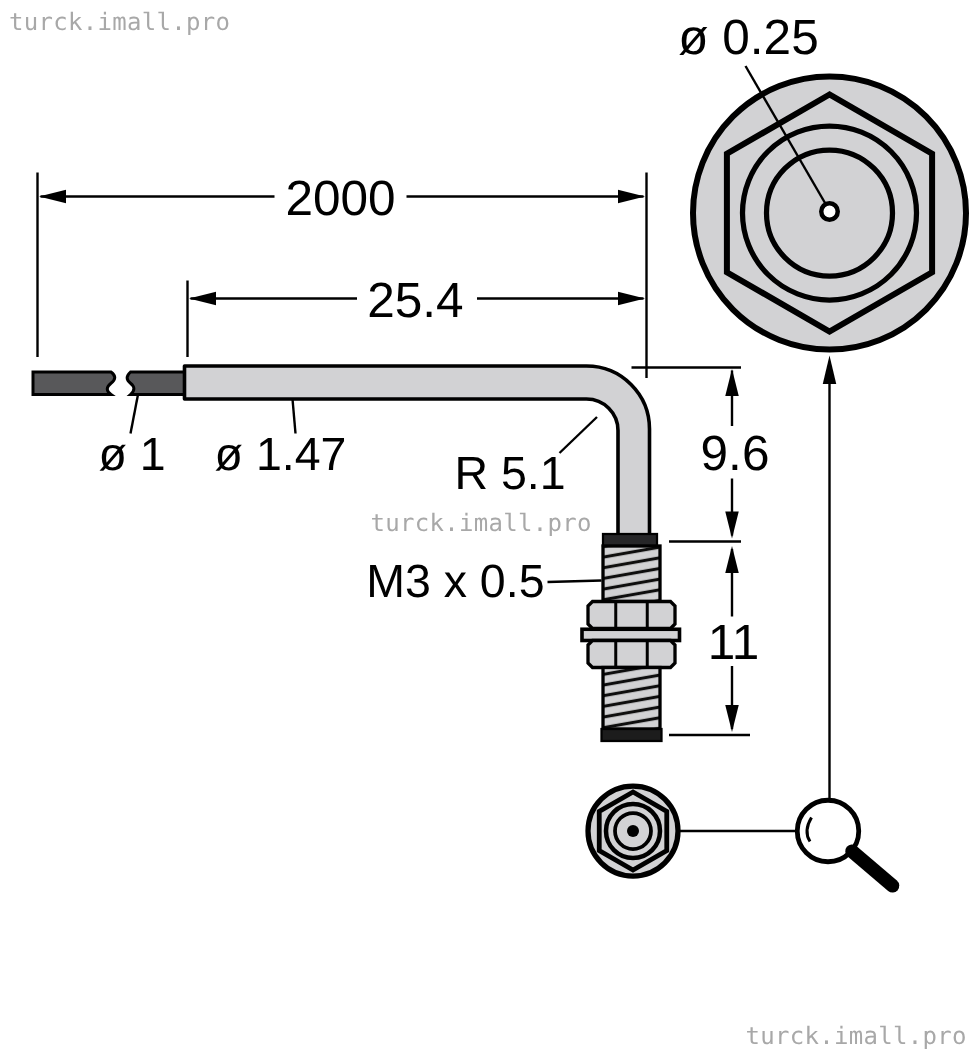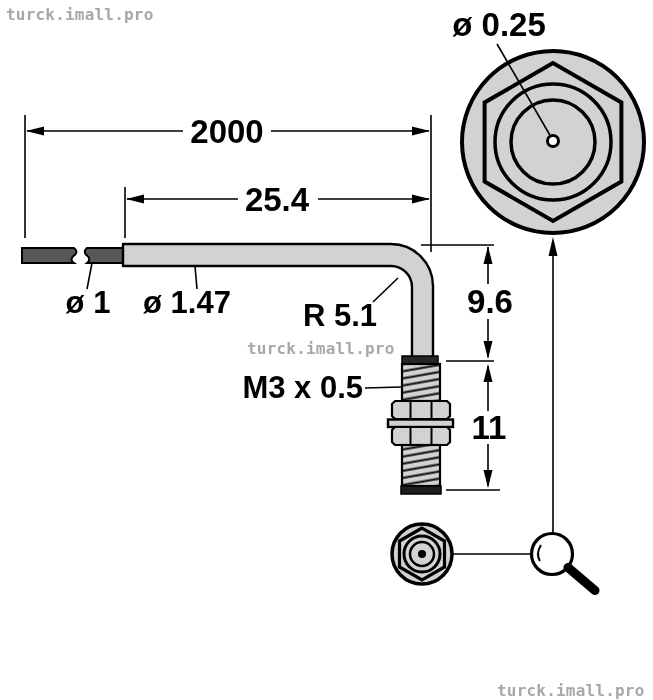--- a/index.html
+++ b/index.html
@@ -6,21 +6,20 @@
     margin: 0;
     padding: 0;
     background: #ffffff;
   }
   .stage {
     position: relative;
     width: 653px;
     height: 700px;
     background: #ffffff;
     overflow: hidden;
-    font-weight: bold;
   }
   svg { display: block; }
   .dim-text {
     font-family: "Liberation Sans", sans-serif;
     font-size: 33px;
     fill: #000000;
   }
   .label-text {
     font-family: "Liberation Sans", sans-serif;
     font-size: 31px;

